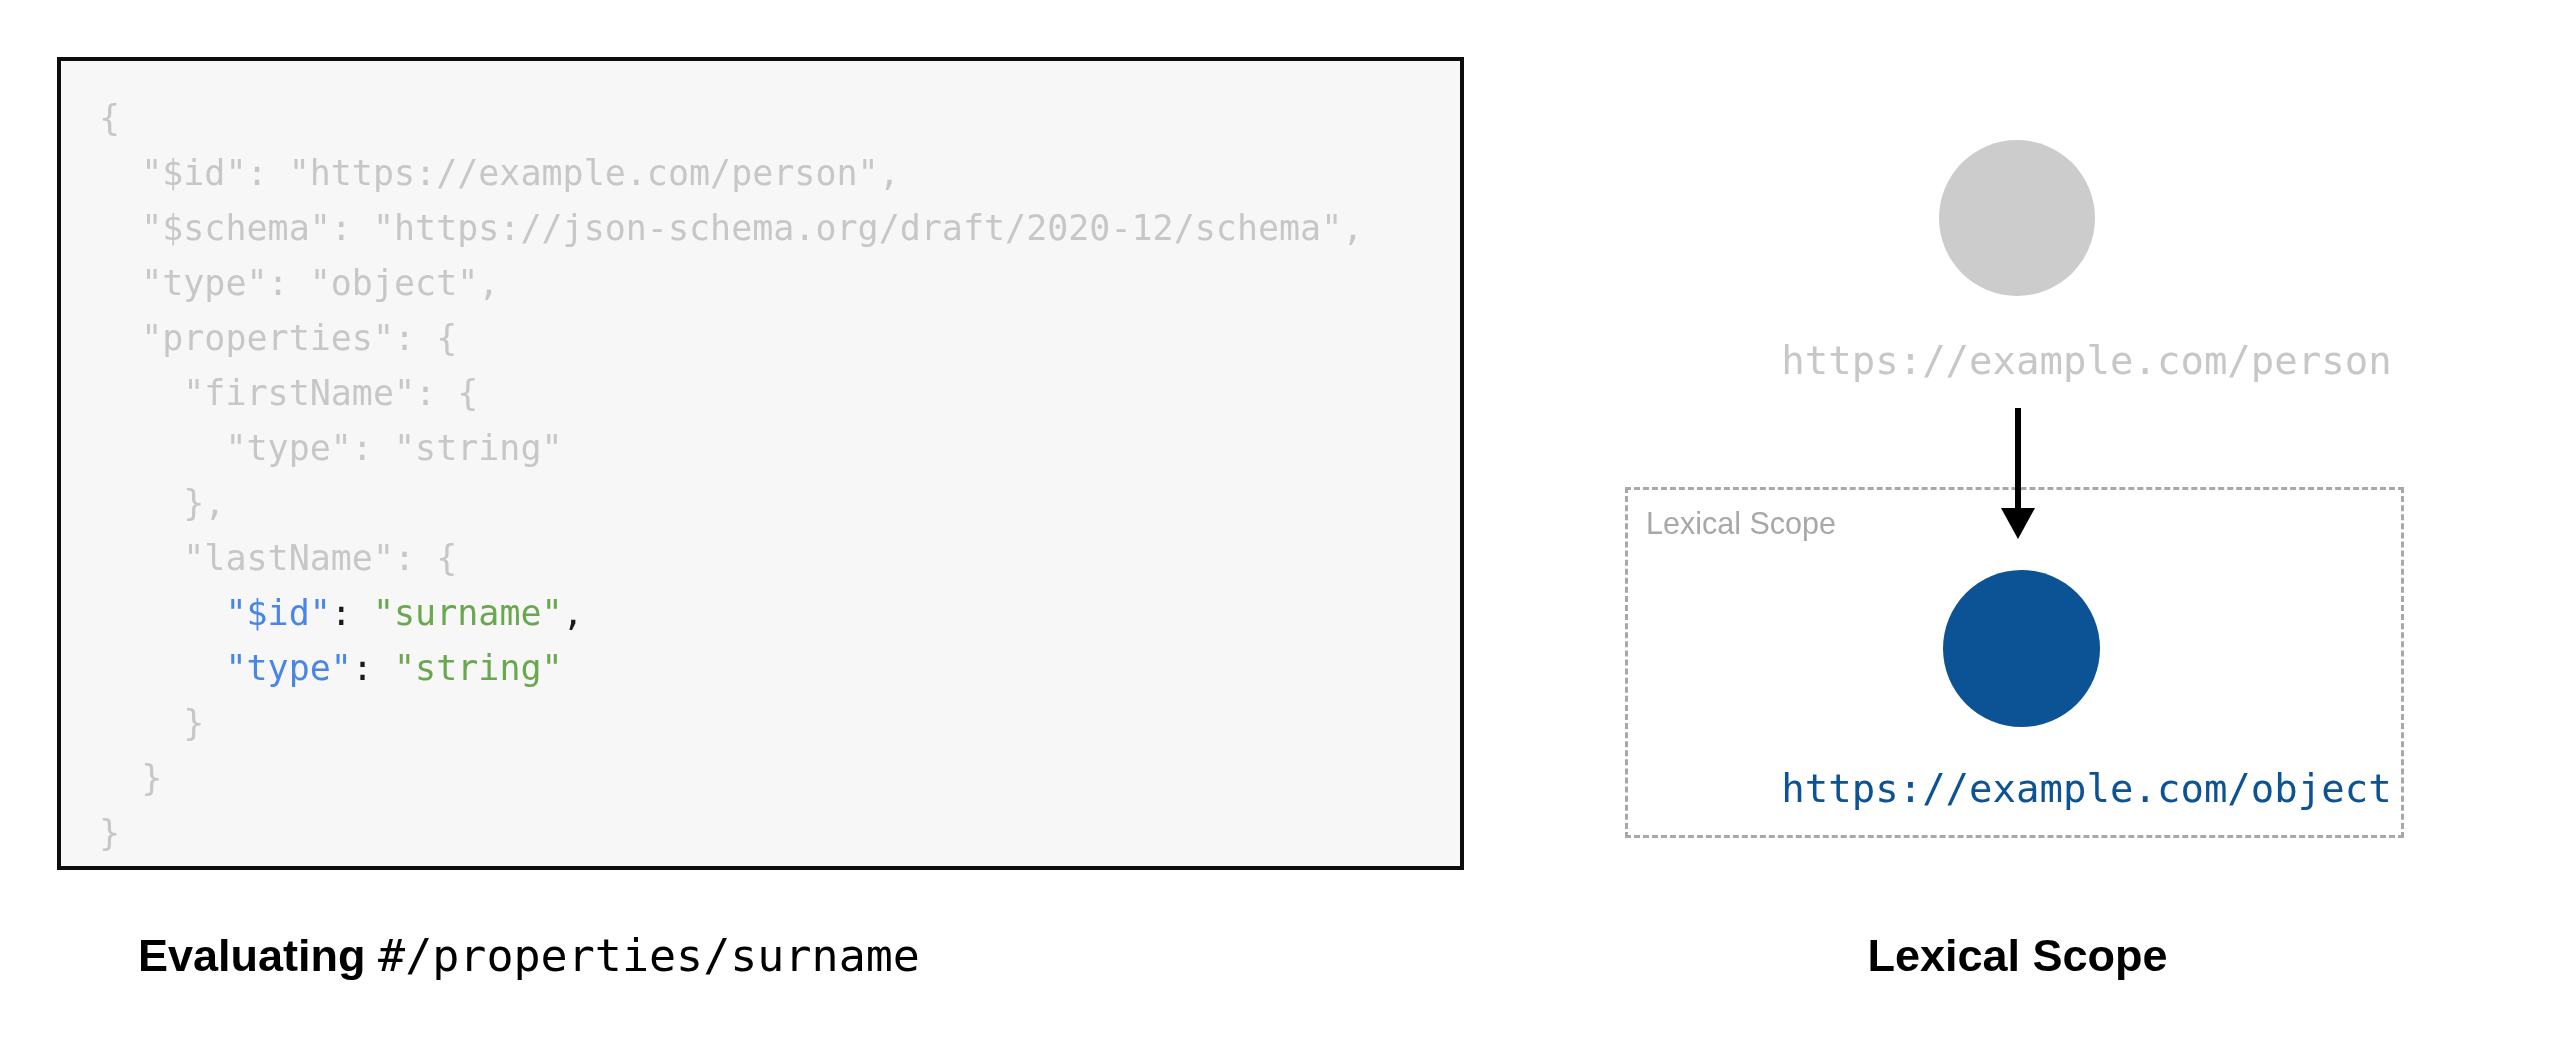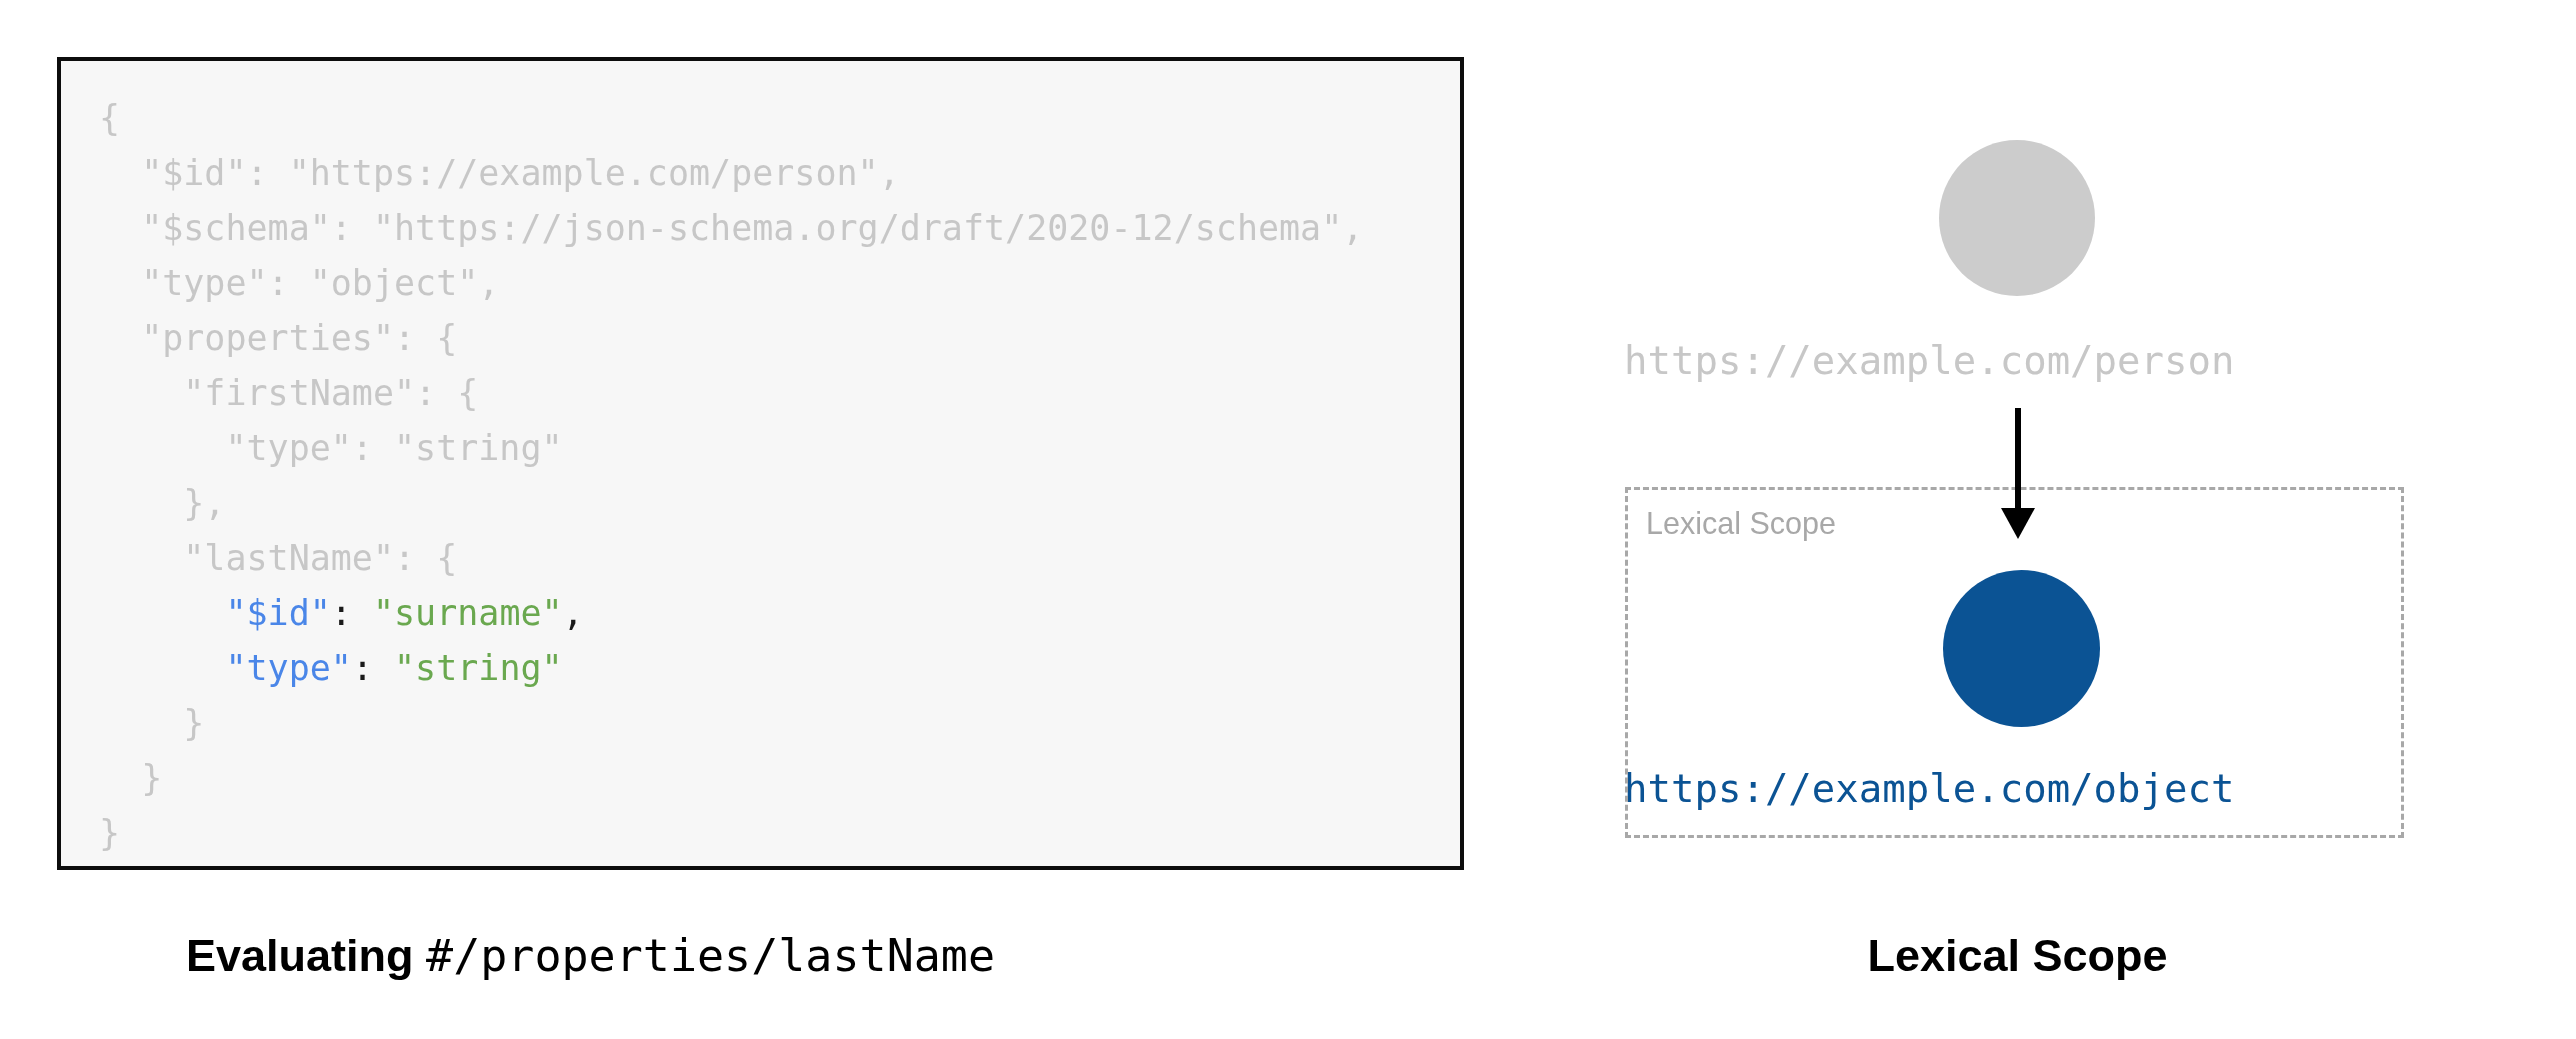--- a/index.html
+++ b/index.html
@@ -50,21 +50,21 @@
 
   .caption{
     position:absolute;
     top:928px;
     color:var(--caption);
     font-size:45px;
     line-height:55px;
     white-space:pre;
   }
   .caption-left{left:138px;}
-  .cap-bold{font-family:"Liberation Sans", sans-serif;font-weight:700;margin-left:48px;}
+  .cap-bold{font-family:"Liberation Sans", sans-serif;font-weight:700;}
   .cap-mono{font-family:"DejaVu Sans Mono", monospace;font-weight:400;}
   .caption-right{
     left:1754px; width:527px;
     text-align:center;
     font-family:"Liberation Sans", sans-serif;
     font-weight:700;
   }
 
   
   .node-circle{
@@ -76,22 +76,22 @@
     width:156px; height:156px;
     background:var(--node-gray);
   }
   .node-surname{
     left:1943px; top:570px;
     width:157px; height:157px;
     background:var(--accent);
   }
   .node-label{
     position:absolute;
-    left:1624px; width:787px;
-    text-align:left;
+    left:1693px; width:787px;
+    text-align:center;
     font-family:"DejaVu Sans Mono", monospace;
     font-size:39px;
     line-height:45px;
     white-space:pre;
   }
   .label-person{top:338px;color:var(--muted);}
   .label-surname{top:766px;color:var(--accent);}
 
   .arrow-line{
     position:absolute;
@@ -143,21 +143,21 @@
           <div class="line"><span class="c-muted">      "type": "string"</span></div>
           <div class="line"><span class="c-muted">    },</span></div>
           <div class="line"><span class="c-muted">    "lastName": {</span></div>
           <div class="line"><span class="c-muted">      </span><span class="c-key">"$id"</span><span class="c-plain">: </span><span class="c-string">"surname"</span><span class="c-plain">,</span></div>
           <div class="line"><span class="c-muted">      </span><span class="c-key">"type"</span><span class="c-plain">: </span><span class="c-string">"string"</span></div>
           <div class="line"><span class="c-muted">    }</span></div>
           <div class="line"><span class="c-muted">  }</span></div>
           <div class="line"><span class="c-muted">}</span></div>
         </div>
     </div>
-    <div class="caption caption-left"><span class="cap-bold">Evaluating </span><span class="cap-mono">#/properties/lastName</span></div>
+    <div class="caption caption-left"><span class="cap-bold">Evaluating </span><span class="cap-mono">#/properties/surname</span></div>
   </section>
 
   <section>
 
     <div class="node-circle node-person"></div>
 
     <div class="node-label label-person">https://example.com/person</div>
 
     <div class="arrow-line"></div>
     <div class="arrow-head"></div>

